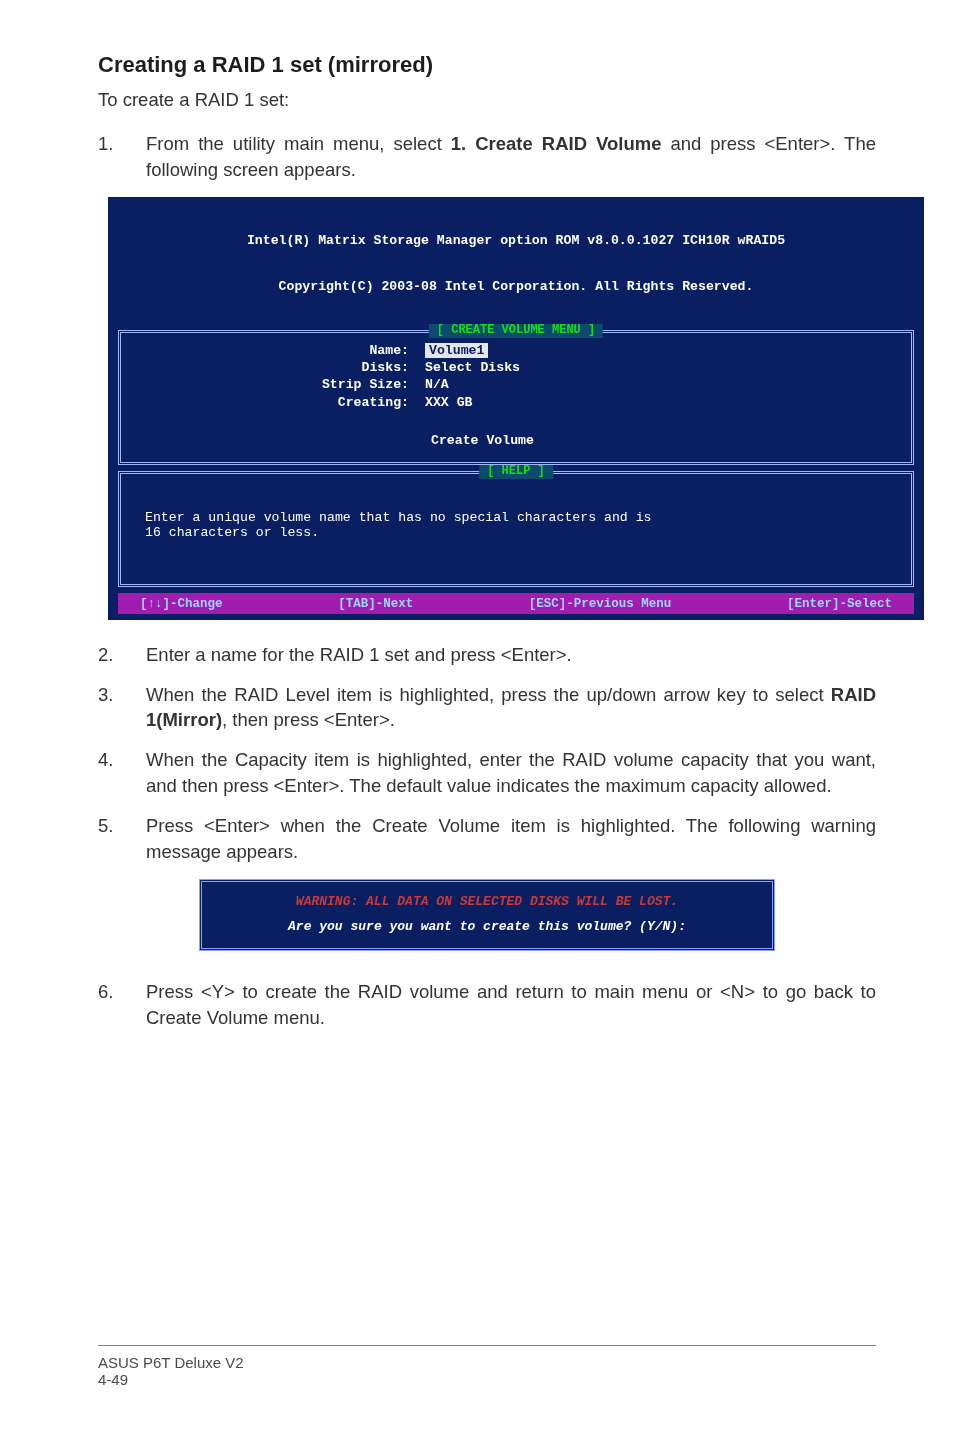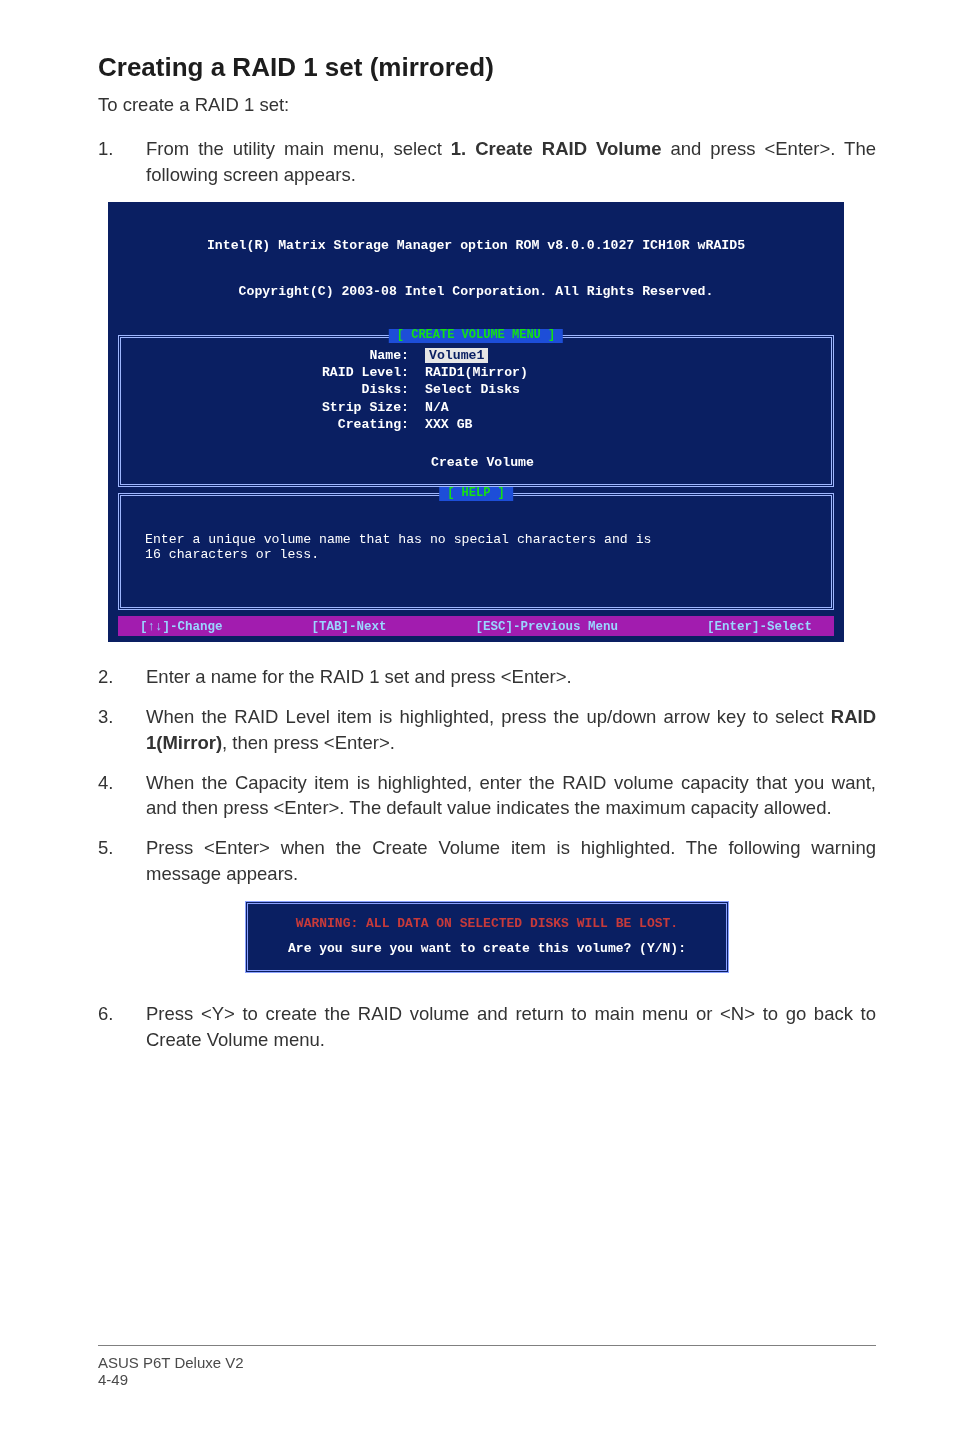--- a/index.html
+++ b/index.html
@@ -6,41 +6,41 @@
   body {
     width: 954px;
     height: 1438px;
     font-family: Arial, Helvetica, sans-serif;
     color: #2b2b2b;
     background: #fff;
     padding: 52px 78px 50px 98px;
     position: relative;
   }
   h2[data-name="section-heading"] {
-    font-size: 26px;
+    font-size: 22px;
     font-weight: bold;
     margin-bottom: 10px;
     color: #1d1d1d;
   }
   p.body { font-size: 18.5px; line-height: 1.35; margin-bottom: 18px; color: #333; }
   ol.steps { list-style: none; margin: 0; padding: 0; }
   ol.steps > li {
     font-size: 18.5px;
     line-height: 1.4;
     margin-bottom: 14px;
     color: #333;
     text-align: justify;
     display: flex;
   }
   ol.steps > li .num { width: 48px; flex-shrink: 0; }
   ol.steps > li .txt { flex: 1; }
   .bold { font-weight: bold; }
 
   
-  .bios-wrap { width: 736px; margin: 10px auto 22px 10px; }
+  .bios-wrap { width: 816px; margin: 10px auto 22px 10px; }
   .bios {
     background: #0a1f62;
     color: #d8e2ff;
     font-family: "Courier New", monospace;
     font-size: 13.2px;
     line-height: 1.15;
     position: relative;
     padding-bottom: 6px;
   }
   .bios .title-lines {
@@ -55,21 +55,21 @@
     margin: 2px 10px 6px;
     padding: 10px 14px 14px;
     position: relative;
     background: #0a1f62;
   }
   .frame-label {
     position: absolute;
     top: -9px;
     left: 50%;
     transform: translateX(-50%);
-    background: #1d4ed8;
+    background: #0c4a6e;
     color: #14e014;
     padding: 0 8px;
     font-weight: bold;
     font-size: 12px;
   }
   .bios-form-row { display: flex; margin-bottom: 2px; }
   .bios-form-row .lbl { width: 290px; text-align: right; color: #fff; font-weight: bold; padding-right: 16px; }
   .bios-form-row .val { color: #fff; font-weight: bold; }
   .bios-form-row .val.highlight { background: #e6e6e6; color: #0a1f62; padding: 0 4px; }
   .create-vol { text-align: left; padding-left: 296px; color: #fff; font-weight: bold; margin-top: 23px; }
@@ -84,21 +84,21 @@
     justify-content: space-between;
     padding: 4px 22px 2px;
     background: #a21caf;
     color: #9ad6ff;
     font-weight: bold;
     font-size: 12.5px;
     margin: 0 10px;
   }
 
   
-  .warn-wrap { width: 484px; margin: 10px auto 28px; }
+  .warn-wrap { width: 576px; margin: 10px auto 28px; font-style: italic; }
   .warn-box {
     background: #0a1f62;
     border: 3px double #8aa0ff;
     padding: 12px 16px 14px;
     font-family: "Courier New", monospace;
     font-size: 13px;
     text-align: center;
   }
   .warn-box .line1 { color: #c83a3a; font-weight: bold; margin-bottom: 10px; }
   .warn-box .line2 { color: #fff; font-weight: bold; }
@@ -139,24 +139,20 @@
       <div data-name="bios-header-line-2">Copyright(C) 2003-08 Intel Corporation. All Rights Reserved.</div>
     </div>
     <div class="dbl-frame" data-name="create-volume-menu-frame">
       <span class="frame-label" data-name="create-volume-menu-label">[ CREATE VOLUME MENU ]</span>
       <div data-name="bios-form">
         <div class="bios-form-row">
             <span class="lbl">Name:</span>
             <span class="val highlight" data-name="name-field">Volume1</span>
           </div>
         <div class="bios-form-row">
-            <span class="lbl">RAID Level:</span>
-            <span class="val" data-name="raid-level-field">RAID1(Mirror)</span>
-          </div>
-        <div class="bios-form-row">
             <span class="lbl">Disks:</span>
             <span class="val" data-name="disks-field">Select Disks</span>
           </div>
         <div class="bios-form-row">
             <span class="lbl">Strip Size:</span>
             <span class="val" data-name="strip-size-field">N/A</span>
           </div>
         <div class="bios-form-row">
             <span class="lbl">Creating:</span>
             <span class="val" data-name="capacity-field">XXX   GB</span>

